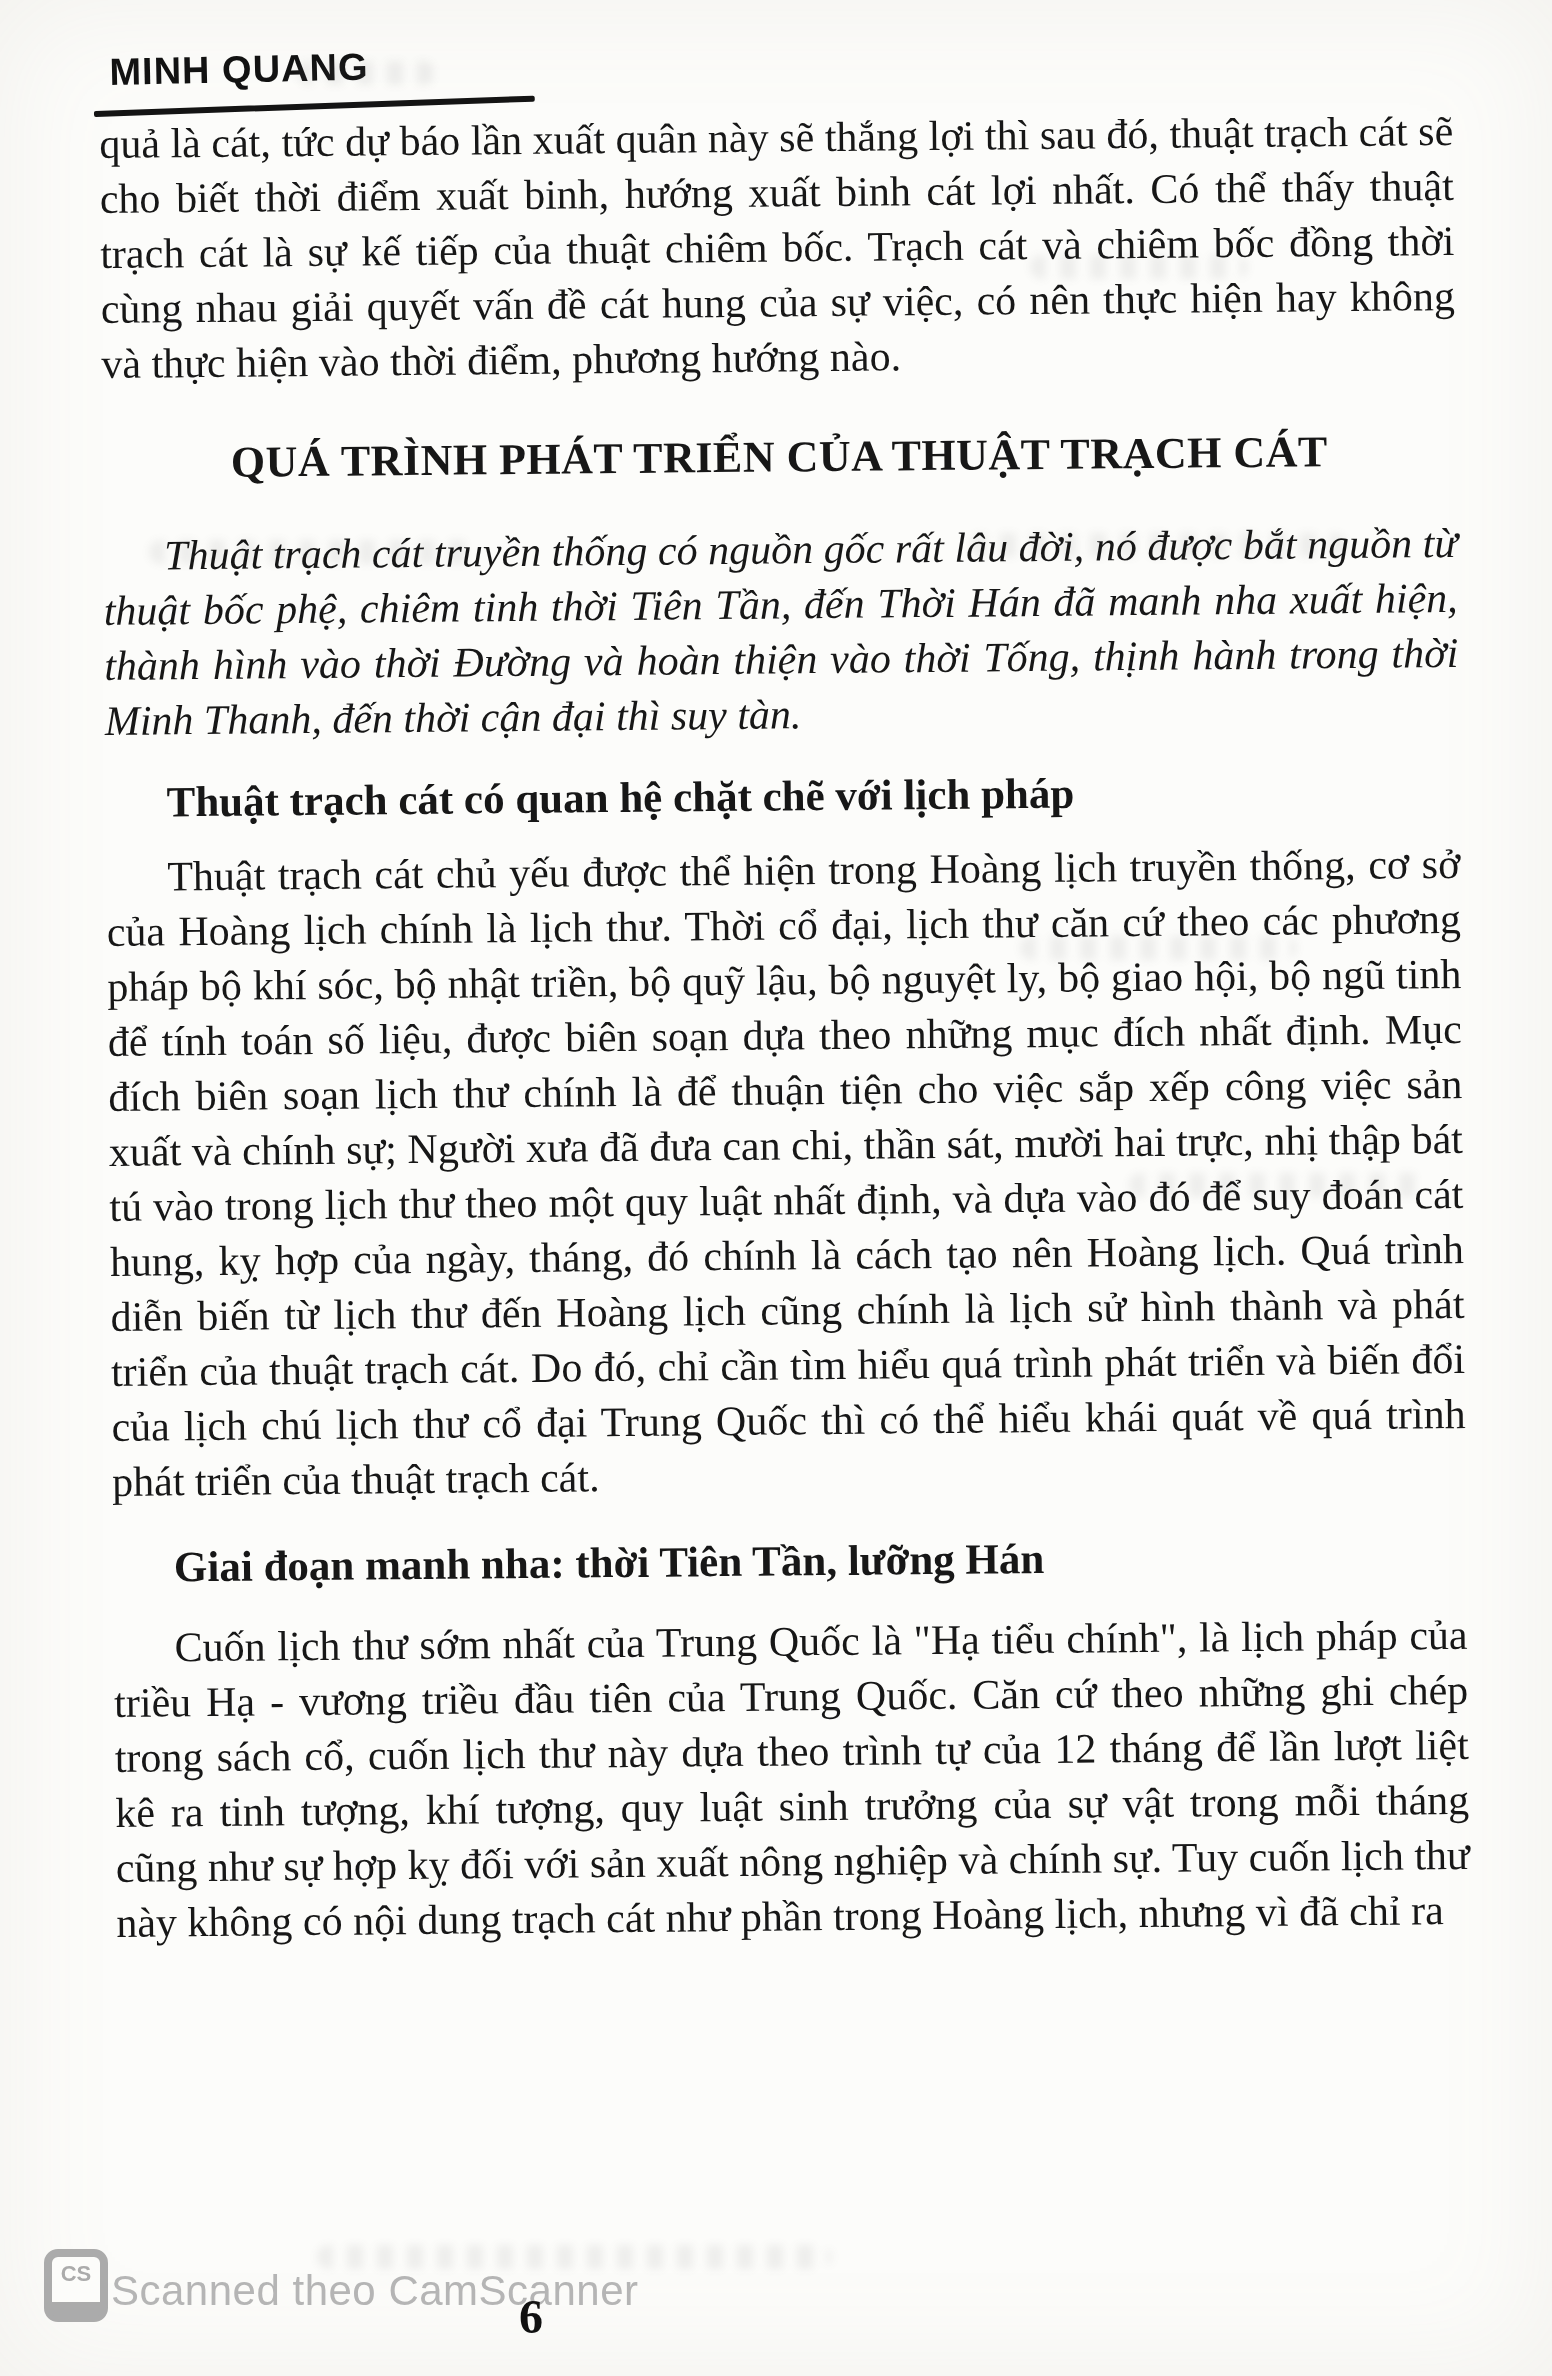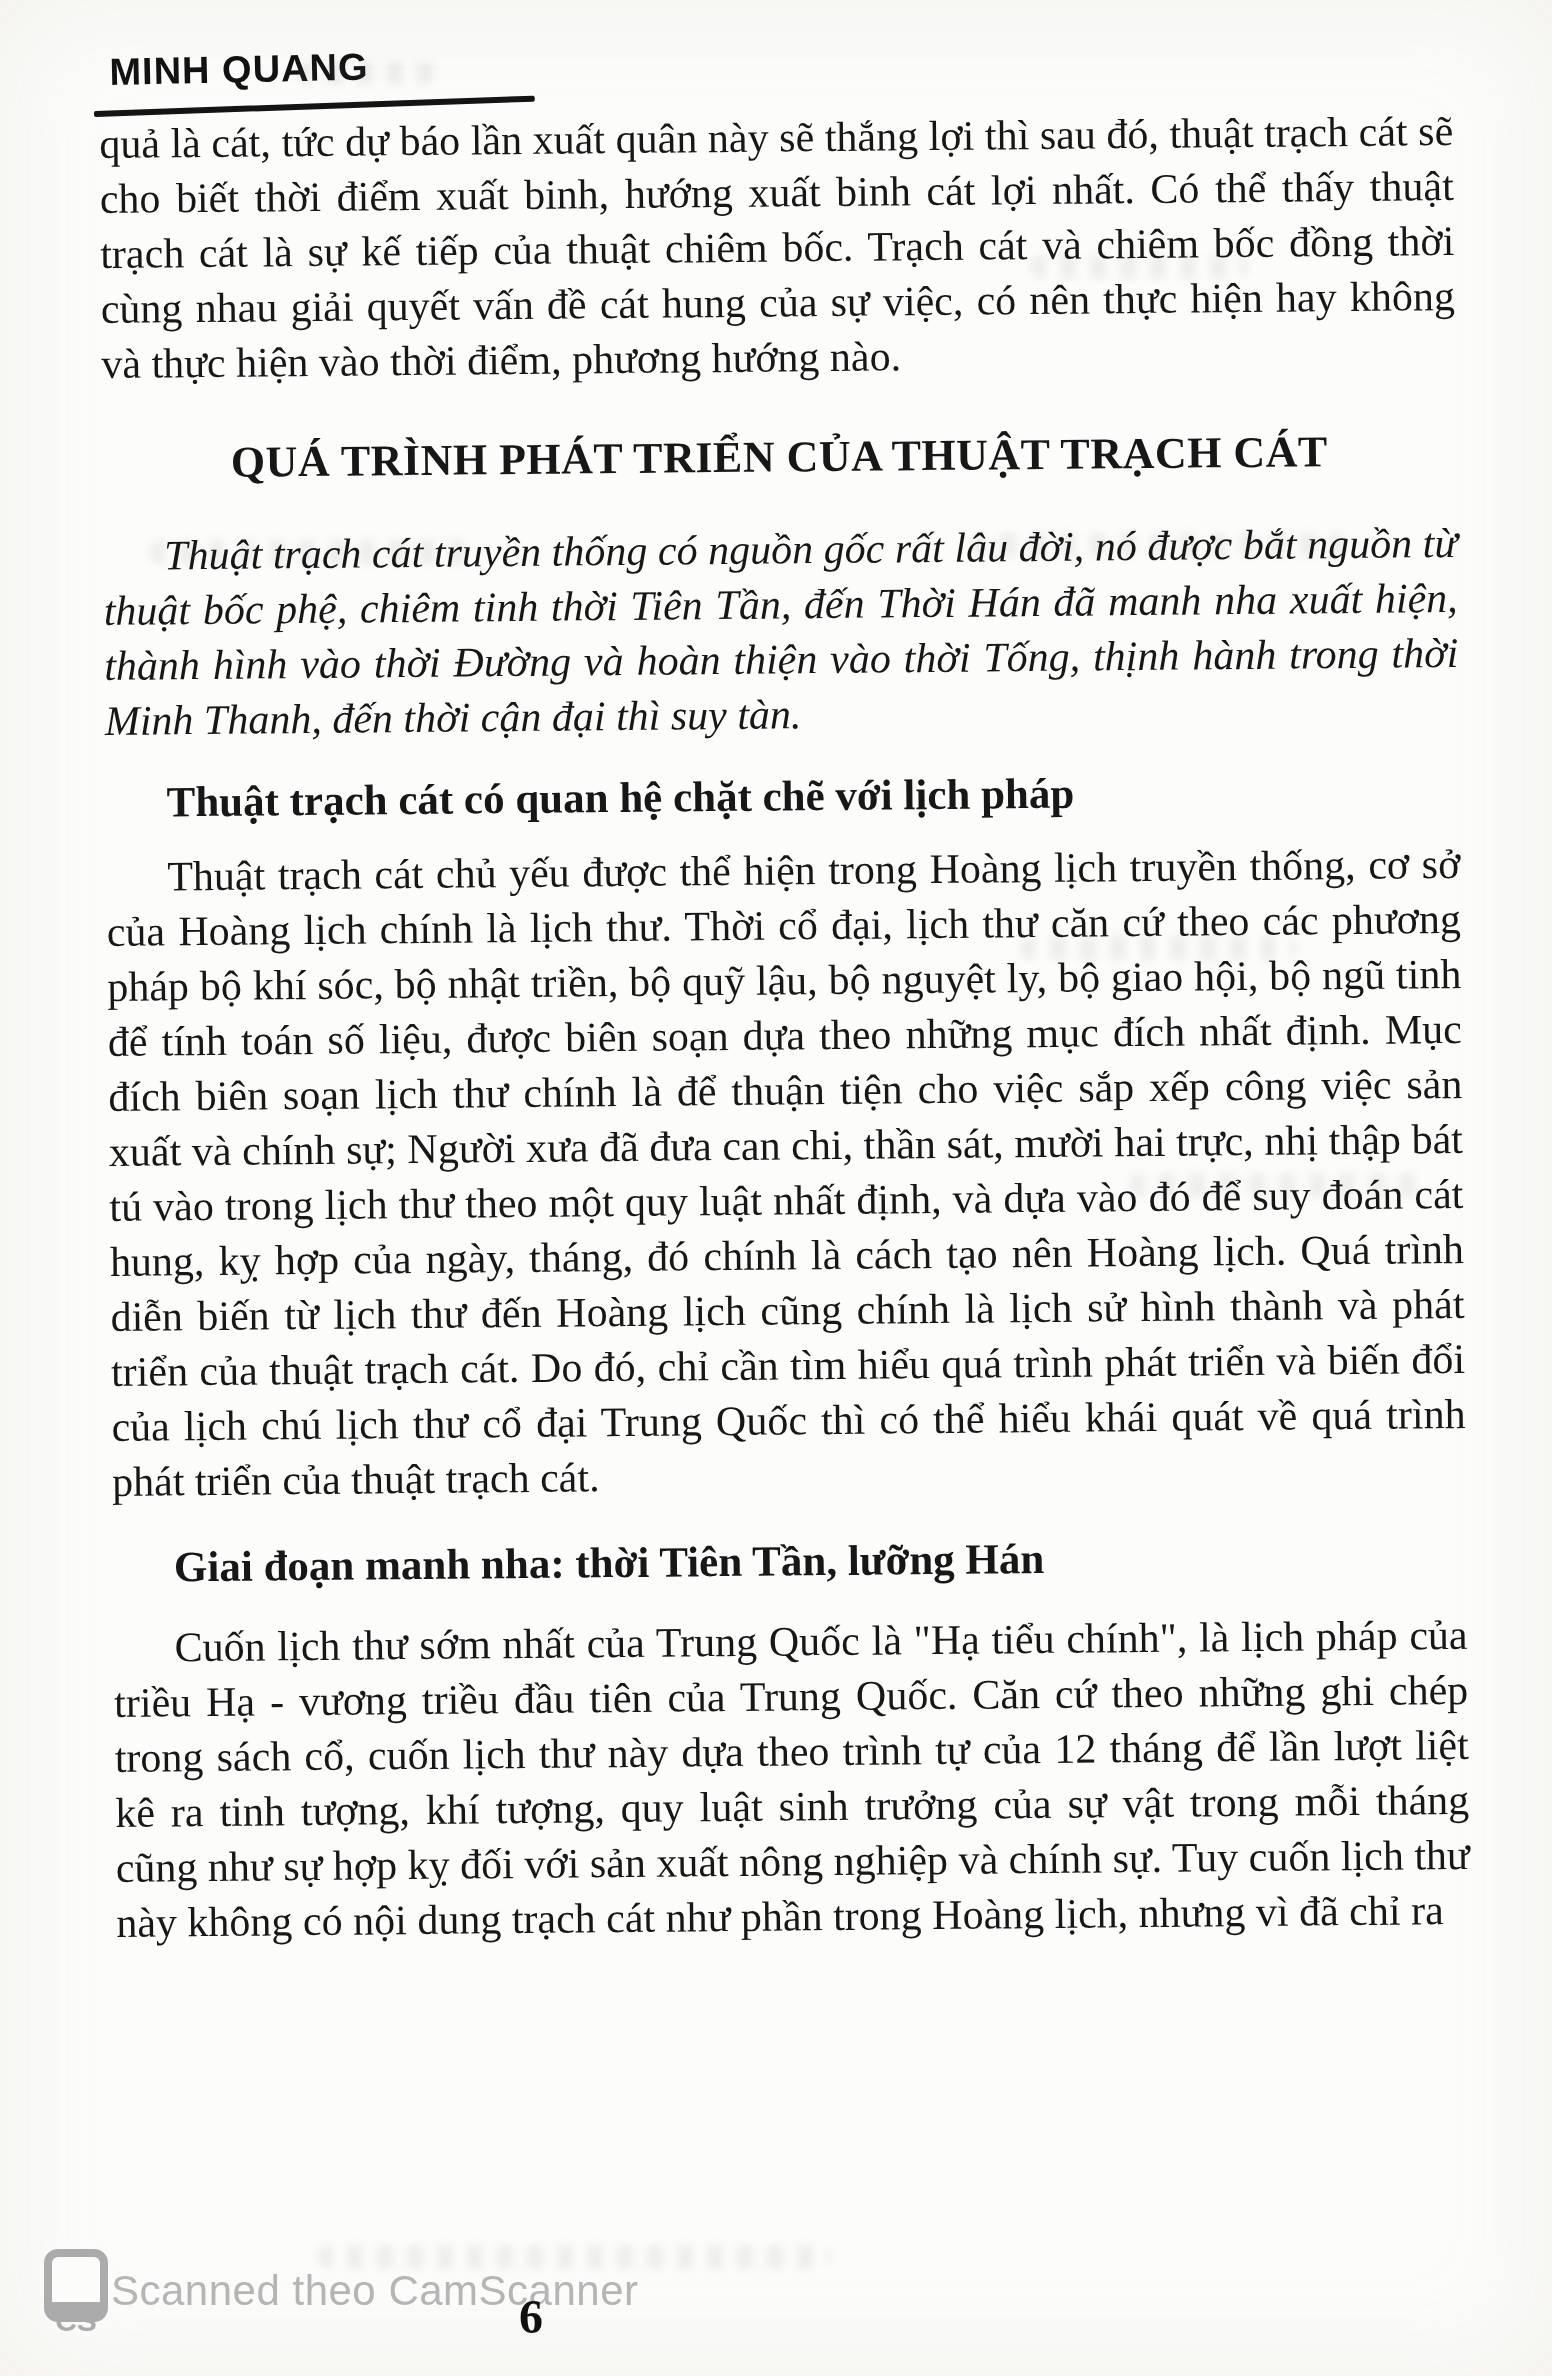--- a/index.html
+++ b/index.html
@@ -107,23 +107,22 @@
     background: #fcfcfa;
   }
   .cs-logo .cs-letters {
     position: absolute;
     top: 4px;
     left: 0;
     width: 100%;
     text-align: center;
     font-family: "Liberation Sans", "DejaVu Sans", sans-serif;
     font-weight: bold;
-    font-size: 30px;
+    font-size: 22px;
     color: #ababab;
-    margin-top: 43px;
   }
   .cs-logo .cs-bar {
     position: absolute;
     bottom: -2px;
     left: -2px;
     width: calc(100% + 4px);
     height: 14px;
     background: #ababab;
     border-radius: 0 0 6px 6px;
   }

